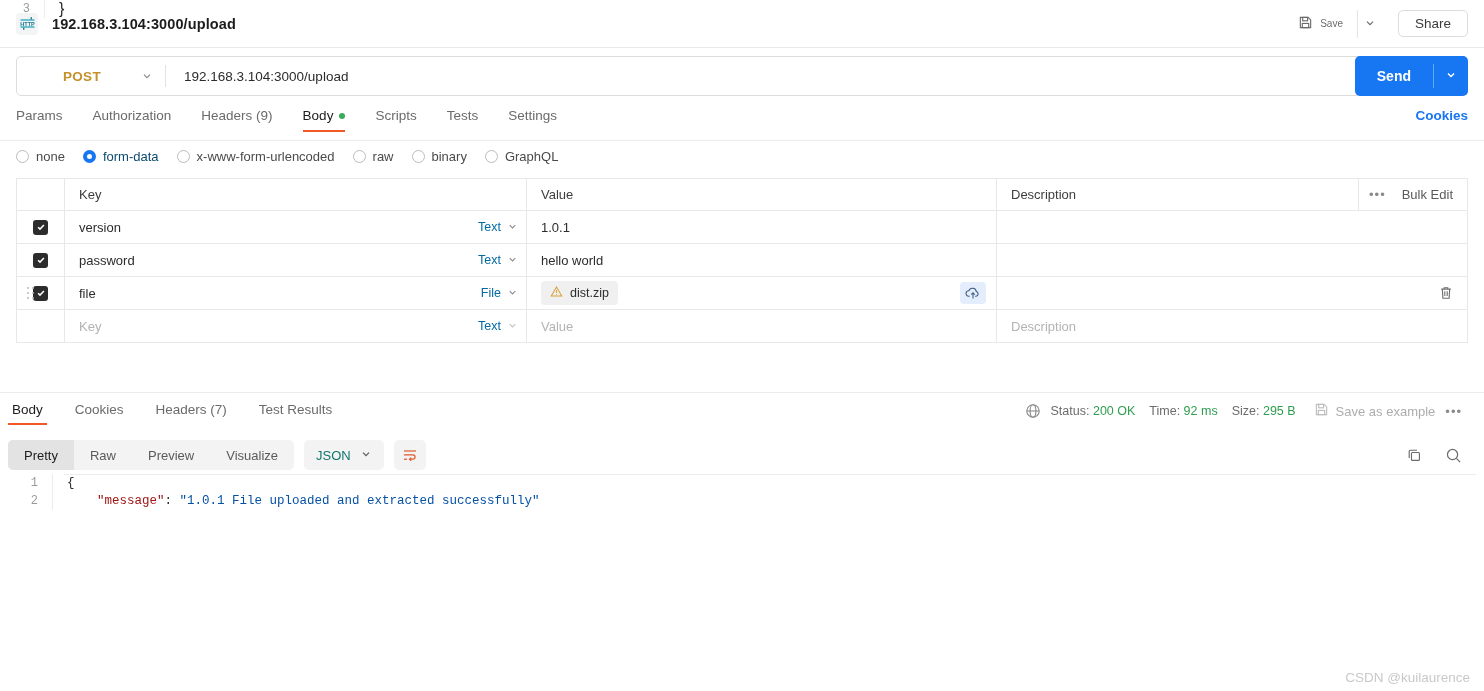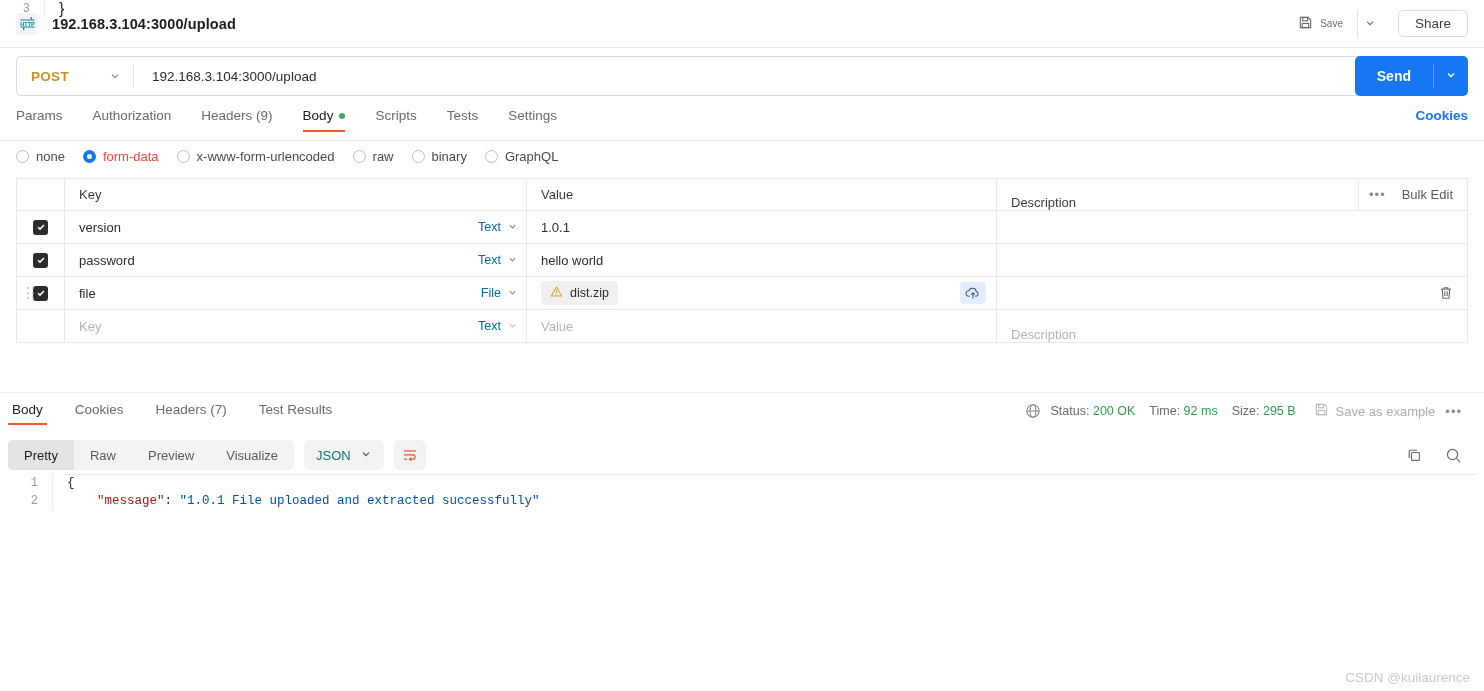--- a/index.html
+++ b/index.html
@@ -44,20 +44,21 @@
     padding: 5px 16px; font-size: 13.5px; color: #3b3b3b; cursor: pointer;
     background:#fff;
   }
 
   
   .urlrow { position: absolute; top: 56px; left: 16px; width: 1452px; height: 40px; }
   .urlbar {
     position: absolute; left: 0; top: 0; width: 1348px; height: 40px;
     border: 1px solid #dcdcdc; border-radius: 5px; display: flex; align-items: center;
     background: #fff;
+    padding-left: 32px;
   }
   .method {
     display: flex; align-items: center; width: 116px; height: 100%;
     padding-left: 14px; cursor: pointer;
   }
   .method-label { font-size: 13.5px; font-weight: bold; color: #c5912b; letter-spacing:.3px; }
   .method-caret { margin-left: auto; margin-right: 12px; color: #8a8a8a; display:flex; }
   .url-divider { width: 1px; height: 22px; background: #e3e3e3; }
   .url-input {
     flex: 1; padding-left: 18px; font-size: 13.5px; color: #2c2c2c;
@@ -104,37 +105,37 @@
   }
   .radio-item { display: flex; align-items: center; margin-right: 18px; cursor: pointer; }
   .radio-circle {
     width: 13px; height: 13px; border-radius: 50%; border: 1.5px solid #bcbcbc;
     background: #fff; margin-right: 7px; flex: 0 0 auto;
   }
   .radio-item.checked .radio-circle {
     border: 4px solid #1776f2; background: #fff;
   }
   .radio-label { font-size: 13px; color: #4a4a4a; }
-  .radio-item.checked .radio-label { color: #ef4444; }
+  .radio-item.checked .radio-label { color: #0c4a6e; }
 
   
   .table {
     position: absolute; top: 178px; left: 16px; width: 1452px;
     border: 1px solid #e8e8e8; border-bottom: none;
   }
   .trow { display: flex; height: 33px; border-bottom: 1px solid #e8e8e8; align-items: stretch; }
   .trow.head { height: 32px; }
   .c-check { width: 48px; display:flex; align-items:center; justify-content:center; position: relative;
              border-right: 1px solid #e8e8e8; }
   .c-key   { width: 400px; display:flex; align-items:center; padding-left: 14px; position: relative;}
   .c-type  { width: 62px; display:flex; align-items:center; justify-content:flex-end;
              padding-right: 8px; border-right: 1px solid #e8e8e8; }
   .c-val   { width: 470px; display:flex; align-items:center; padding-left: 14px;
              border-right: 1px solid #e8e8e8; position:relative; }
-  .c-desc  { flex: 1; display:flex; align-items:flex-end; padding-left: 14px; position: relative; }
+  .c-desc  { flex: 1; display:flex; align-items:center; padding-left: 14px; position: relative; }
   .th { font-size: 13px; color: #3d3d3d; }
   .td { font-size: 13px; color: #2c2c2c; }
   .muted { color: #b3b3b3; }
   .cb {
     width: 15px; height: 15px; border-radius: 3px; background: #2c2c2c;
     display: flex; align-items: center; justify-content: center;
   }
   .grip { position: absolute; left: 10px; top: 50%; transform: translateY(-50%);
           display: grid; grid-template-columns: 2px 2px; gap: 3px; }
   .grip i { width: 2px; height: 2px; background: #b8b8b8; border-radius:50%; display:block; }

